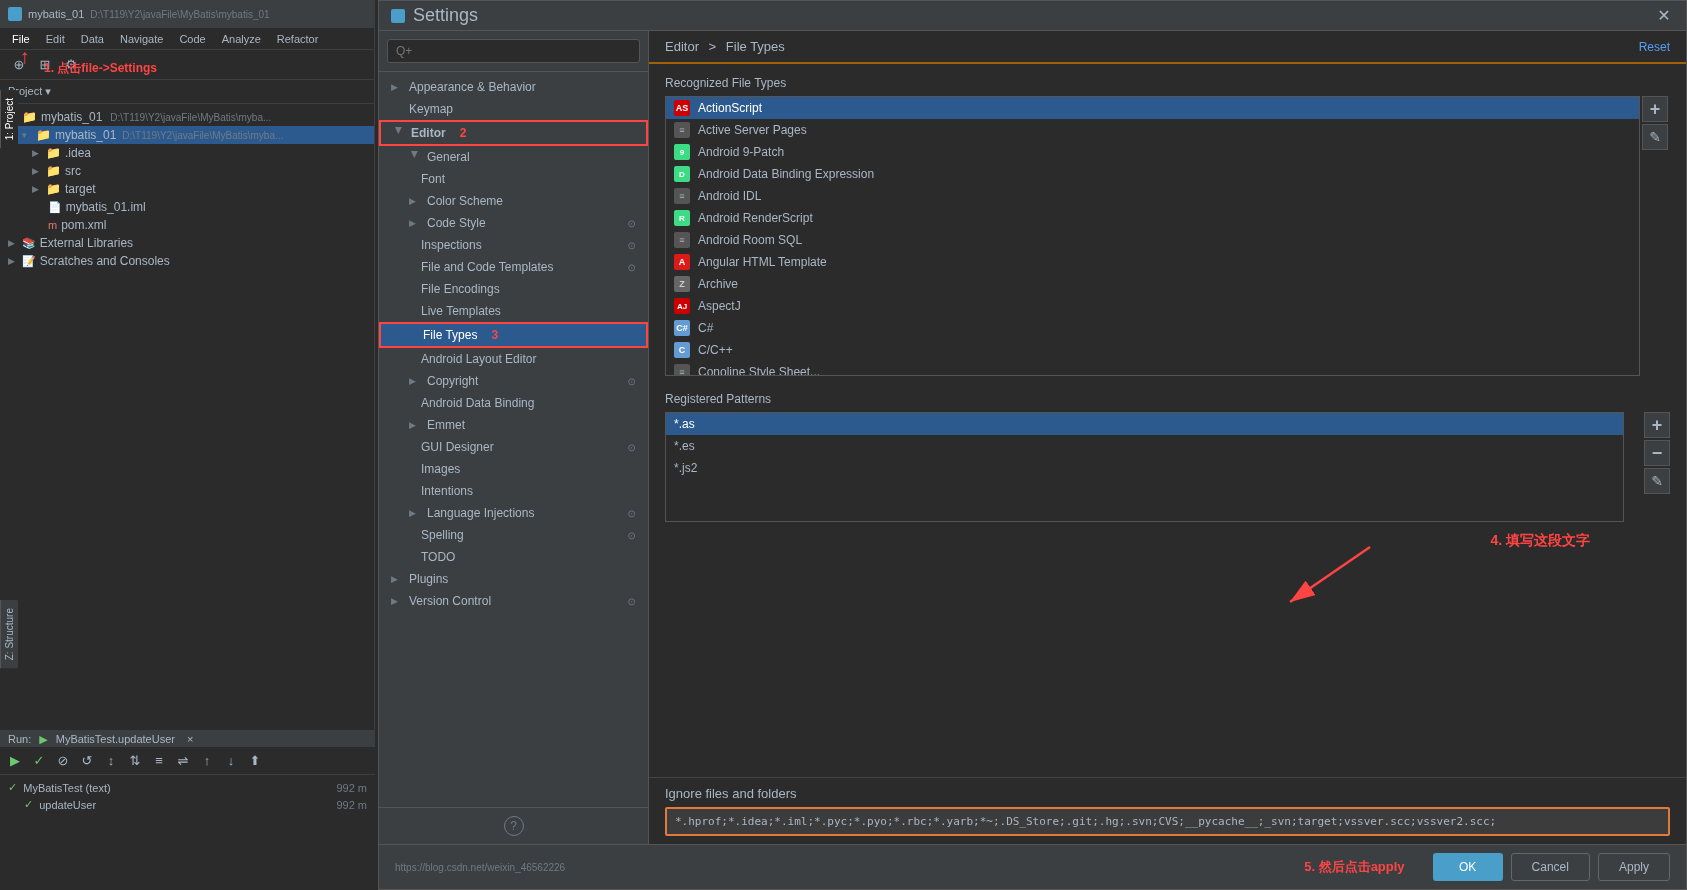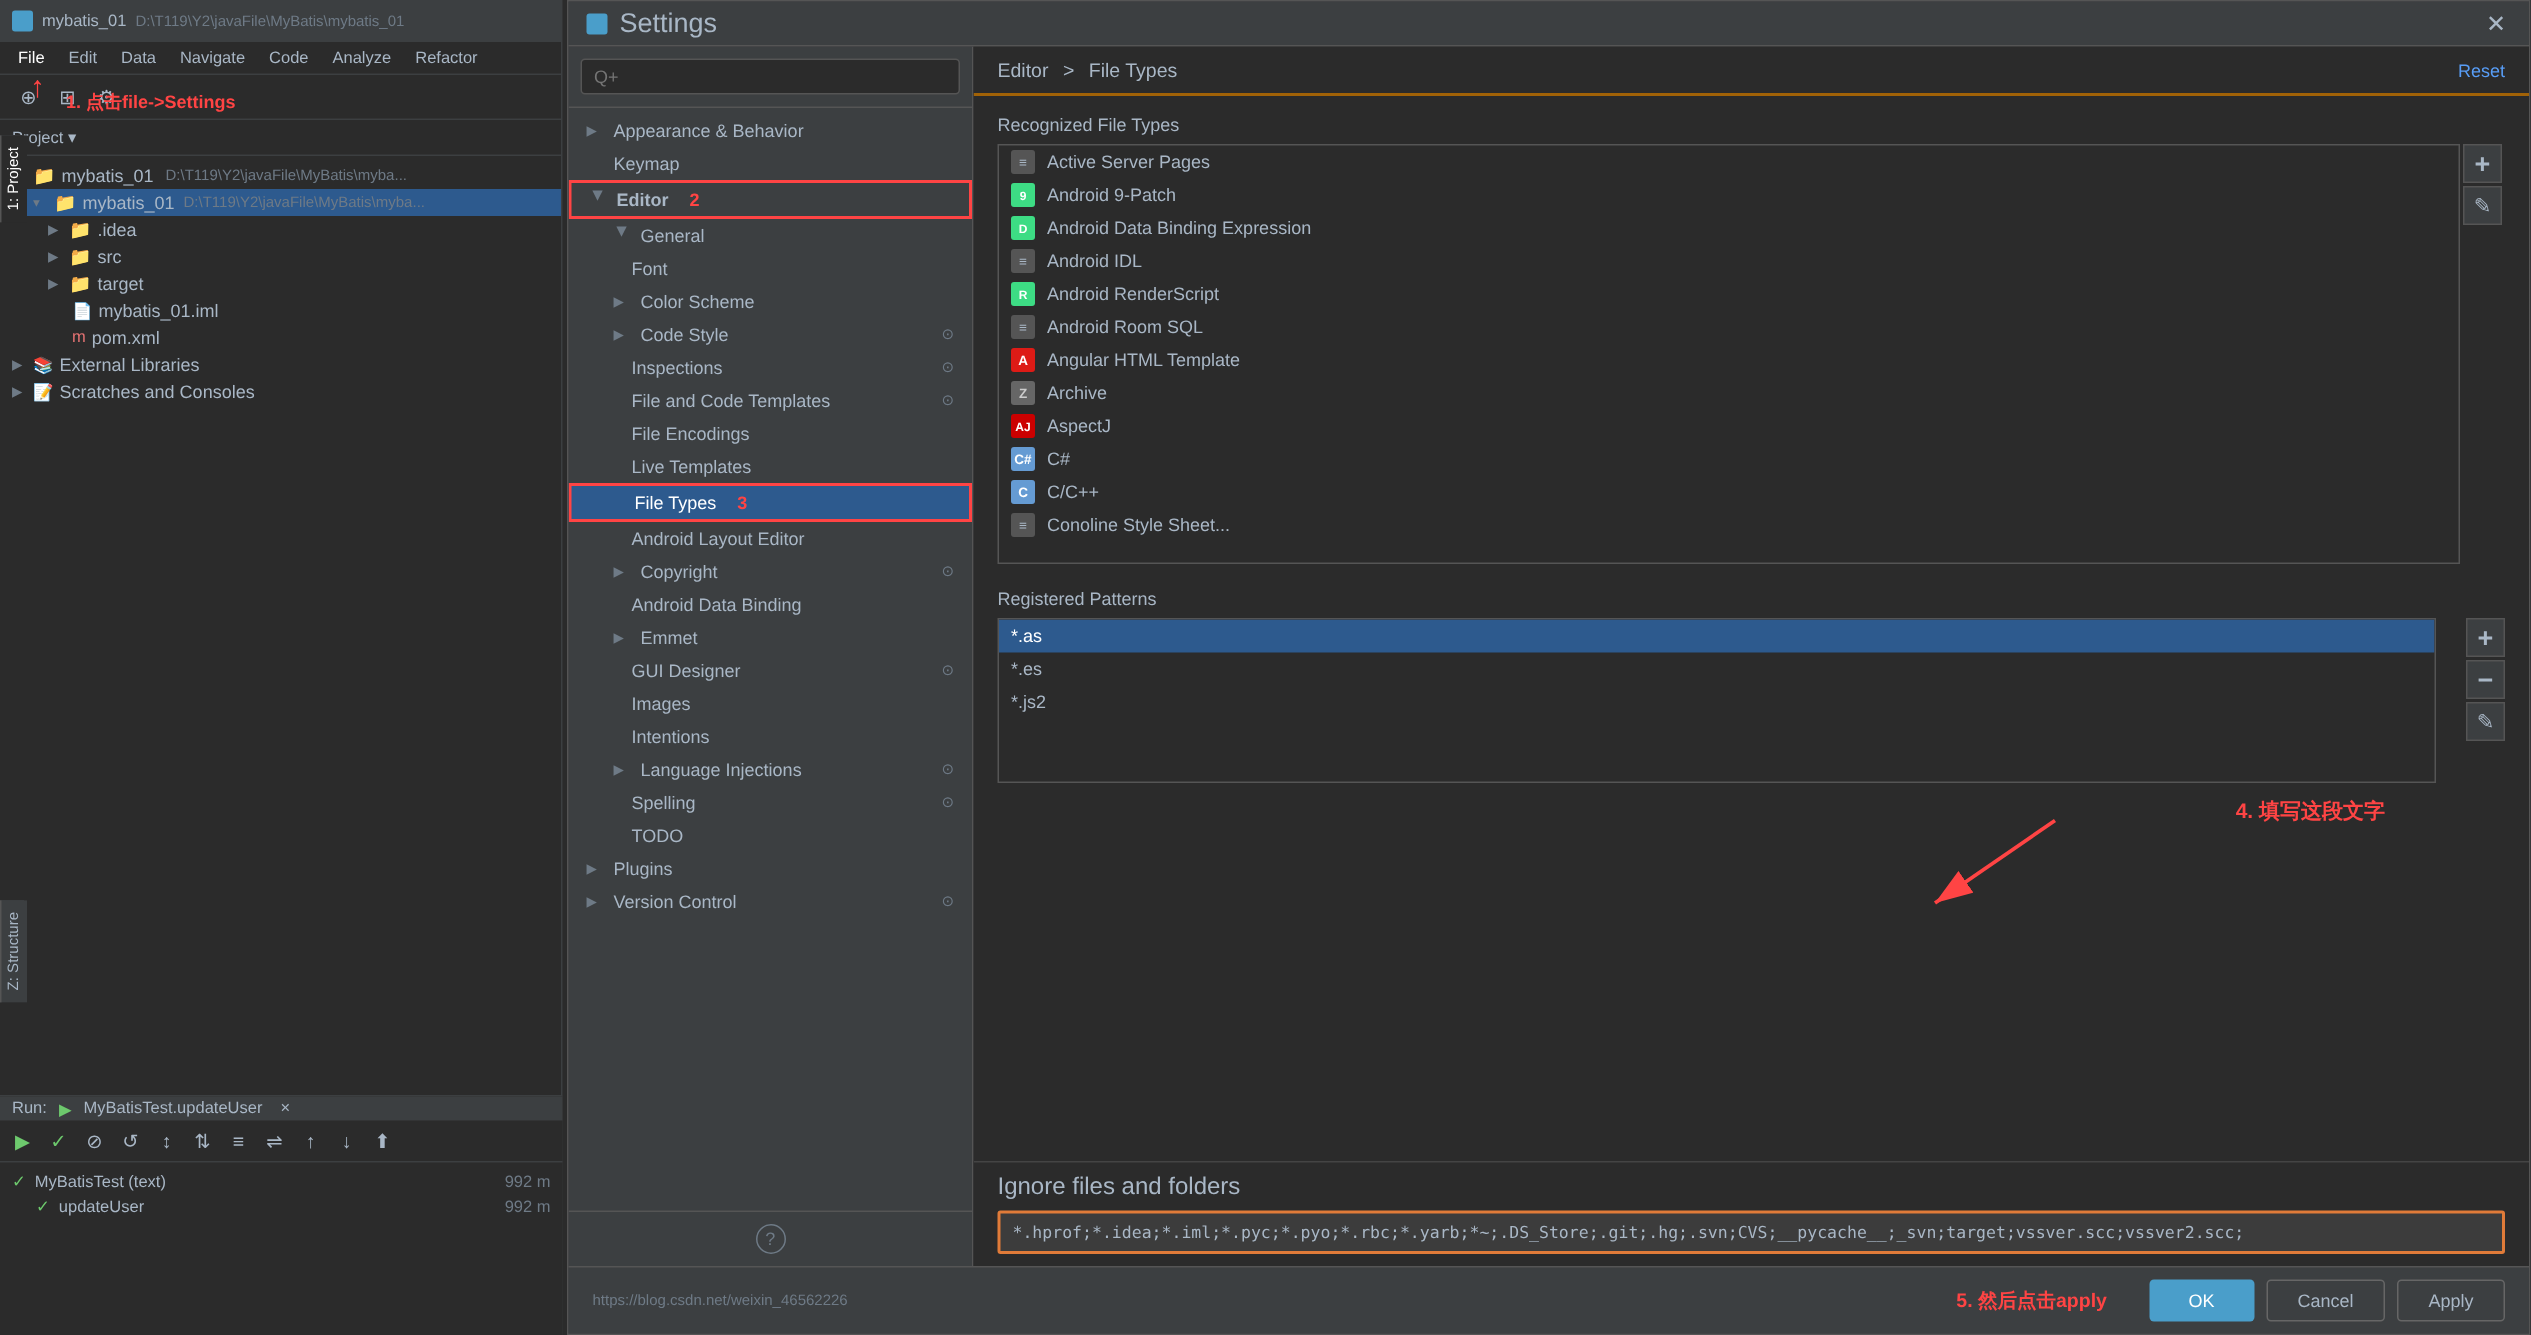--- a/index.html
+++ b/index.html
@@ -82,21 +82,21 @@
     .list-ctrl-btn { width: 26px; height: 26px; background: #3c3f41; border: 1px solid #555; display: flex; align-items: center; justify-content: center; cursor: pointer; color: #a9b7c6; font-size: 16px; line-height: 1; }
 
     
     .patterns-label { color: #a9b7c6; font-size: 12px; margin-bottom: 6px; margin-top: 4px; }
     .patterns-list { background: #2b2b2b; border: 1px solid #555; height: 110px; overflow-y: auto; }
     .pattern-item { display: flex; align-items: center; padding: 4px 8px; cursor: pointer; font-size: 12px; color: #a9b7c6; min-height: 22px; }
     .pattern-item.selected { background: #2d5a8e; color: #ffffff; }
 
     
     .ignore-section { padding: 8px 16px; border-top: 1px solid #444; background: #2b2b2b; }
-    .ignore-label { color: #a9b7c6; font-size: 16px; margin-bottom: 6px; }
+    .ignore-label { color: #a9b7c6; font-size: 13px; margin-bottom: 6px; }
     .ignore-input { width: 100%; background: #3c3c3c; border: 2px solid #e07b39; color: #a9b7c6; padding: 6px 8px; font-size: 11px; border-radius: 2px; font-family: monospace; }
 
     
     .dialog-footer { padding: 8px 16px; border-top: 1px solid #555; display: flex; align-items: center; justify-content: space-between; background: #3c3f41; flex-shrink: 0; }
     .footer-left { font-size: 10px; color: #6e7a86; }
     .footer-buttons { display: flex; gap: 8px; }
     .btn-ok { background: #4a9eca; color: white; border: none; padding: 6px 20px; cursor: pointer; font-size: 12px; border-radius: 3px; min-width: 70px; }
     .btn-cancel { background: #3c3f41; color: #a9b7c6; border: 1px solid #666; padding: 6px 20px; cursor: pointer; font-size: 12px; border-radius: 3px; min-width: 70px; }
     .btn-apply { background: #3c3f41; color: #a9b7c6; border: 1px solid #666; padding: 6px 20px; cursor: pointer; font-size: 12px; border-radius: 3px; min-width: 70px; }
 
@@ -428,20 +428,24 @@
         </div>
 
         <div class="content-body" style="padding-bottom:0;">
 
           <div class="section-label">Recognized File Types</div>
 
           <div class="list-with-controls">
             <div class="list-container">
               <div class="file-types-list">
 
+                <div class="file-type-item selected">
+                  <div class="file-type-icon icon-as">AS</div>
+                  <span>ActionScript</span>
+                </div>
                 <div class="file-type-item">
                   <div class="file-type-icon icon-asp">≡</div>
                   <span>Active Server Pages</span>
                 </div>
                 <div class="file-type-item">
                   <div class="file-type-icon icon-android">9</div>
                   <span>Android 9-Patch</span>
                 </div>
                 <div class="file-type-item">
                   <div class="file-type-icon icon-android">D</div>

